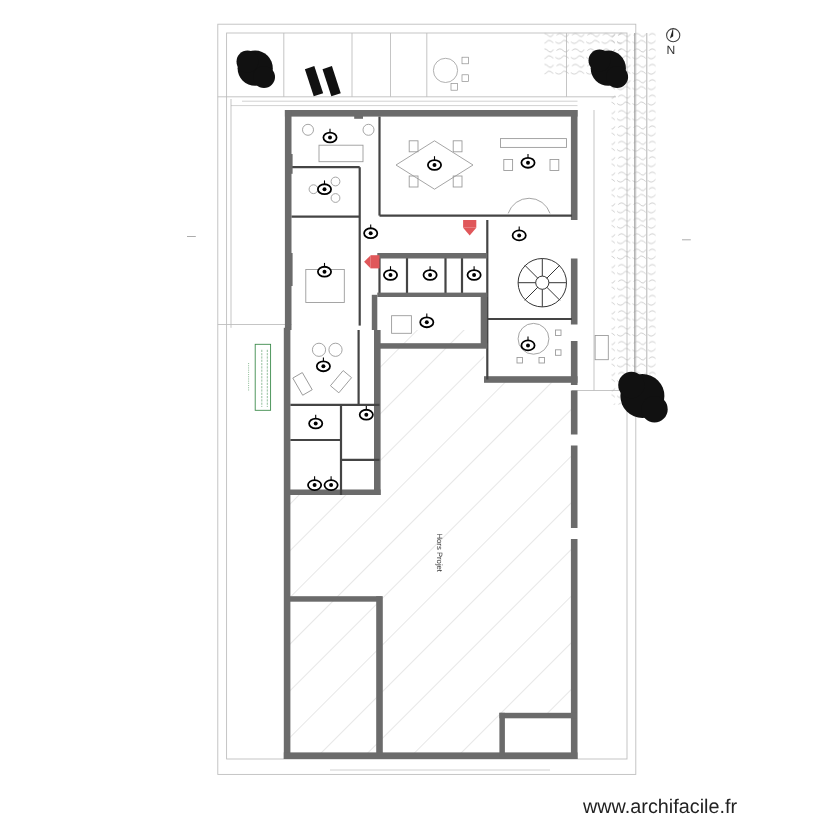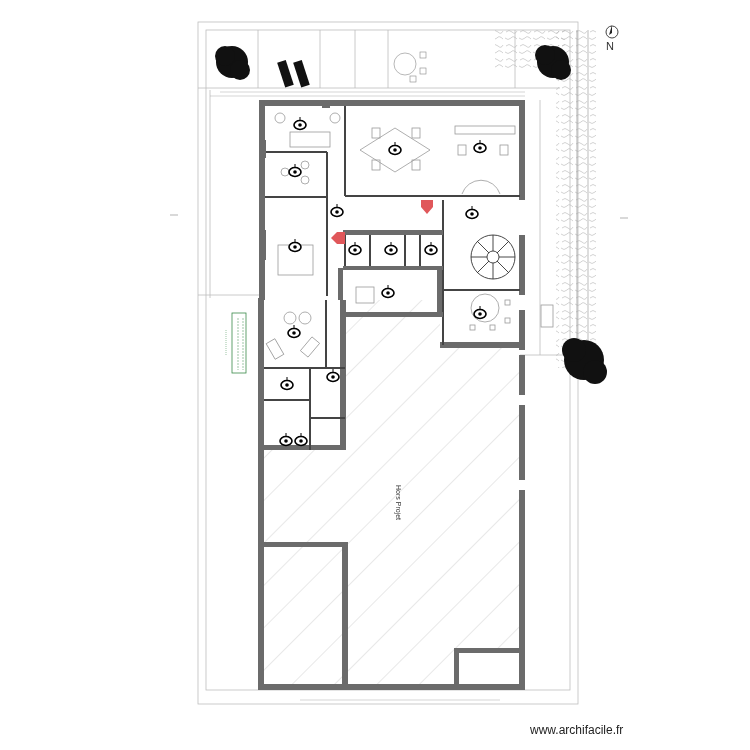--- a/index.html
+++ b/index.html
@@ -1,18 +1,18 @@
 <!DOCTYPE html>
 <html><head>
 <meta charset="utf-8">
 <style>
   html, body { margin: 0; padding: 0; background: #ffffff; }
   body { width: 750px; height: 750px; position: relative; overflow: hidden; font-family: "Liberation Sans", sans-serif; }
   #plan { position: absolute; left: 0; top: 0; width: 750px; height: 750px; }
-  .watermark { position: absolute; left: 530px; top: 723px; font-size: 12px; color: #222; font-family: "Liberation Sans", sans-serif; }
+  .watermark { position: absolute; left: 530px; top: 723px; font-size: 18px; color: #222; font-family: "Liberation Sans", sans-serif; }
   .north { position: absolute; left: 602px; top: 22px; width: 20px; height: 36px; }
   .north-label { position: absolute; left: 606px; top: 40px; font-size: 11px; color: #333; }
   .room-label { position: absolute; font-size: 7px; color: #333; transform: rotate(90deg); transform-origin: left top; white-space: nowrap; }
 </style>
 </head>
 <body>
 
 <svg id="plan" viewBox="0 0 750 750" xmlns="http://www.w3.org/2000/svg">
   <defs>
     <pattern id="hatch" patternUnits="userSpaceOnUse" width="30" height="30" patternTransform="rotate(45)">

